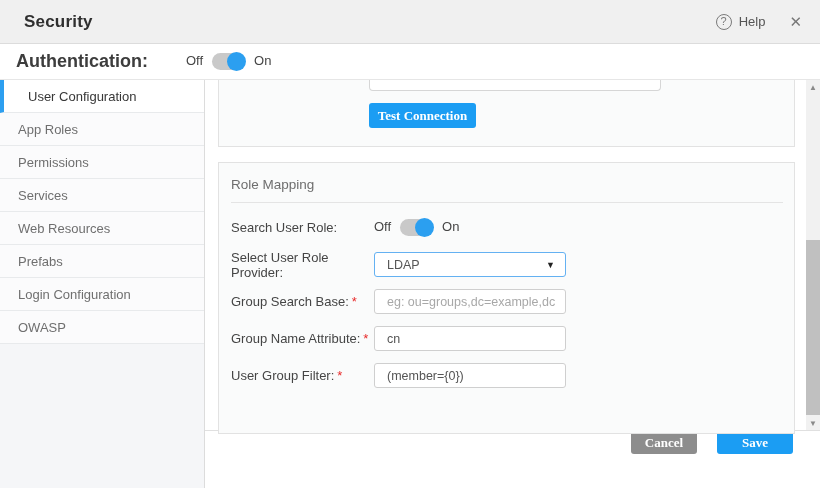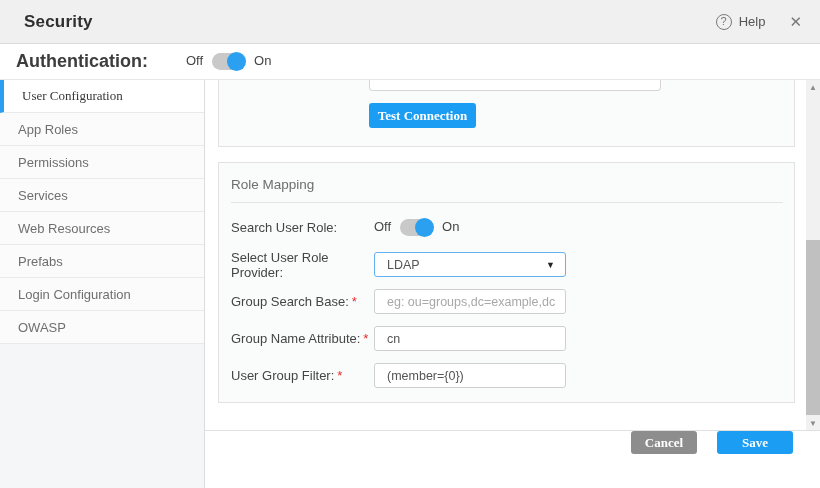--- a/index.html
+++ b/index.html
@@ -68,22 +68,21 @@
     display: flex; align-items: center;
     padding-left: 18px;
     font-size: 13px; color: #6f6f6f;
     background: #fbfbfc;
     border-bottom: 1px solid #e8eaec;
     cursor: pointer;
   }
   .side-item.active {
     background: #ffffff; color: #373737;
     border-left: 4px solid #2d9ff0;
-    padding-left: 18px;
-    font-family: Liberation Serif, serif;
+    padding-left: 24px;
   }
 
   
   .main { flex: 1; display: flex; flex-direction: column; min-width: 0; }
   .scroll-region {
     height: 351px; flex: 0 0 351px;
     display: flex;
     border-bottom: 1px solid #e0e0e0;
     background: #fff;
   }
@@ -102,21 +101,21 @@
     background: #fff;
   }
   .btn {
     display: inline-flex; align-items: center; justify-content: center;
     border: none; border-radius: 3px; cursor: pointer;
     font-family: Liberation Serif, serif;
   }
   .btn-primary { background: #1b9df3; color: #fff; font-weight: 700; font-size: 13px; }
   .test-btn { width: 107px; height: 25px; margin-top: 12px; }
 
-  .card.role-card { margin-top: 15px; height: 241px; padding: 10px 11px 12px 12px; }
+  .card.role-card { margin-top: 15px; height: 272px; padding: 10px 11px 12px 12px; }
   .role-title { font-size: 13.5px; color: #6e6e6e; padding-top: 4px; }
   .role-divider { border-bottom: 1px solid #e4e4e4; margin-top: 10px; }
 
   .form-row { display: flex; align-items: center; margin-top: 12px; height: 25px; }
   .form-label {
     width: 143px; flex: 0 0 143px;
     font-size: 13px; font-weight: 500; color: #454545;
   }
   .req { color: #e82a2a; margin-left: 3px; }
   .field-input, .field-select {

